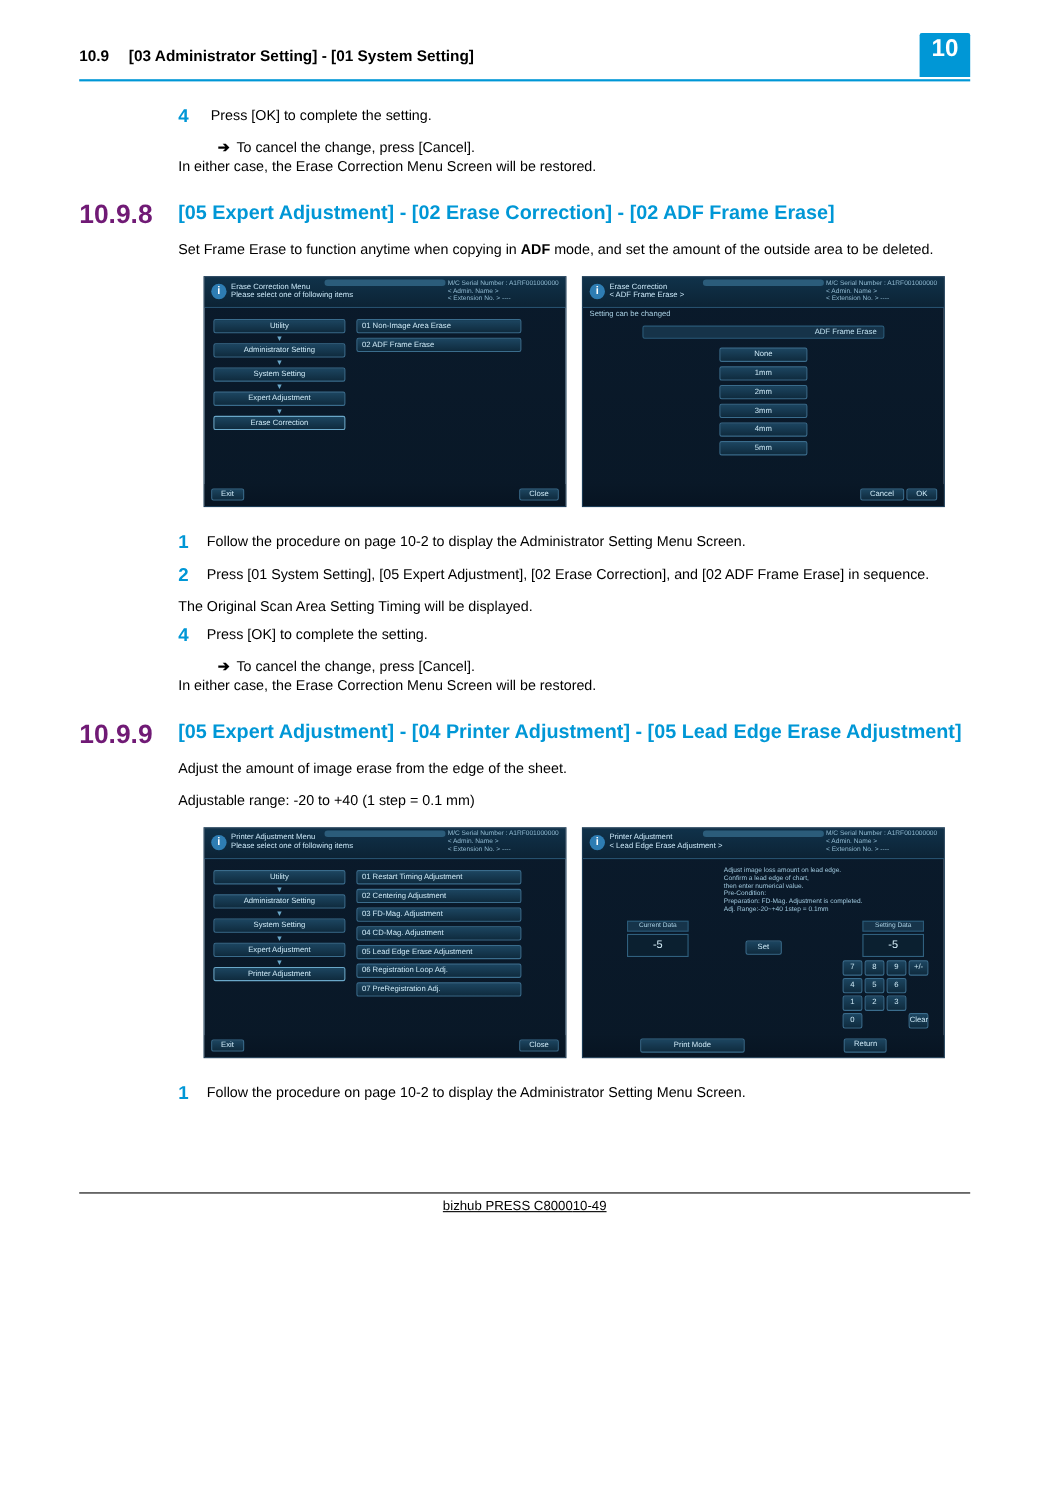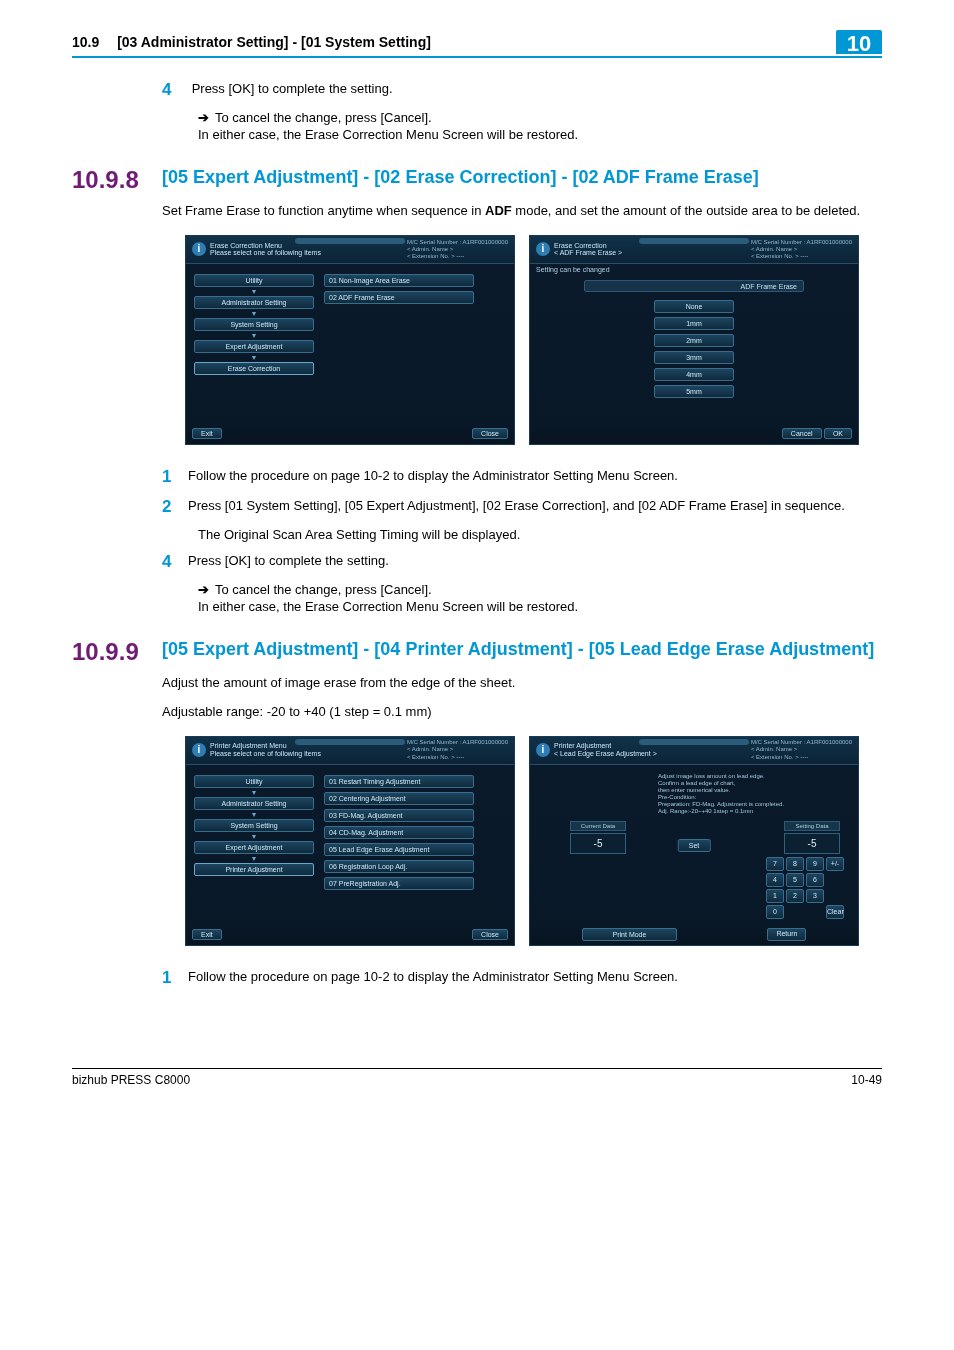--- a/index.html
+++ b/index.html
@@ -3,31 +3,31 @@
 <meta charset="utf-8">
 <style>
   * { box-sizing: border-box; margin: 0; padding: 0; }
   html, body { width: 954px; background: #fff; font-family: Arial, Helvetica, sans-serif; color: #000; font-size: 13px; }
   .page { width: 954px; padding: 30px 72px 20px 72px; position: relative; }
 
   
   .hdr { display: flex; align-items: center; margin-bottom: 2px; }
   .hdr-left { font-weight: bold; font-size: 14px; flex: 1; }
   .hdr-sec { display: inline-block; margin-right: 14px; }
-  .hdr-badge { background:#0097d6; color:#fff; font-weight:bold; font-size:22px; width:46px; height:24px; line-height:28px; text-align:center; border-radius:2px 2px 0 0; }
+  .hdr-badge { background:#0097d6; color:#fff; font-weight:bold; font-size:22px; width:46px; height:40px; line-height:28px; text-align:center; border-radius:2px 2px 0 0; }
   .hdr-rule { height:2px; background:#0097d6; margin-top:0; margin-bottom:22px; }
 
   .body { padding-left: 90px; }
 
   .stepnum { color:#0097d6; font-weight:bold; font-size:17px; display:inline-block; width:26px; vertical-align:top; }
   .steptxt { display:inline-block; width: calc(100% - 30px); vertical-align:top; line-height:1.45; }
   .step { margin-bottom:10px; }
   .arrow-line { margin-left: 36px; margin-top:4px; margin-bottom:2px; }
   .arrow { font-weight:bold; margin-right:6px; }
-  .sub-line { margin-left: 36px; margin-bottom:10px; }
+  .sub-line { margin-bottom:10px; }
 
   .h2row { display:flex; align-items:flex-start; margin: 24px 0 8px 0; }
   .h2num { color:#701a75; font-weight:bold; font-size:24px; width:90px; flex:0 0 90px; }
   .h2txt { color:#0097d6; font-weight:bold; font-size:18px; line-height:1.25; flex:1; }
 
   .para { margin-bottom:10px; line-height:1.45; }
 
   
   .shot-row { display:flex; gap:14px; margin: 14px 0 22px 0; justify-content:center; }
   .shot { width:330px; height:210px; background:linear-gradient(#0a1a2b,#091827); border:1px solid #1b3b55; position:relative; font-family: Arial, sans-serif; color:#cde; font-size:8px; }
@@ -90,21 +90,21 @@
     <div class="arrow-line"><span class="arrow">➔</span><span>To cancel the change, press [Cancel].</span></div>
     <div class="sub-line">In either case, the Erase Correction Menu Screen will be restored.</div>
   </div>
 
   <div class="h2row">
     <div class="h2num">10.9.8</div>
     <div class="h2txt">[05 Expert Adjustment] - [02 Erase Correction] - [02 ADF Frame Erase]</div>
   </div>
   <div class="body">
     <div class="para">
-      <span>Set Frame Erase to function anytime when sequence in </span><b>ADF</b><span> mode, and set the amount of the outside area to be deleted.</span>
+      <span>Set Frame Erase to function anytime when copying in </span><b>ADF</b><span> mode, and set the amount of the outside area to be deleted.</span>
     </div>
 
     <div class="shot-row">
 
       <div class="shot">
         <div class="shot-clock">2010/04/04  14:00</div>
         <div class="shot-topbar">
           <div class="i-icon">i</div>
           <div class="shot-title">
             <div>Erase Correction Menu</div>
@@ -292,18 +292,18 @@
           </span>
         </div>
       </div>
     </div>
 
     <div class="step"><span class="stepnum">1</span><span class="steptxt">Follow the procedure on page 10-2 to display the Administrator Setting Menu Screen.</span></div>
   </div>
 
   <div style="height:40px;"></div>
   <div style="height:1px;background:#000;margin-top:30px;"></div>
-  <div style="display:flex;justify-content:space-between;font-size:12px;padding-top:4px;">
+  <div style="display:flex;justify-content:center;font-size:12px;padding-top:4px;text-decoration:underline;">
     <span>bizhub PRESS C8000</span>
     <span>10-49</span>
   </div>
 
 </div>
 
 </body></html>

